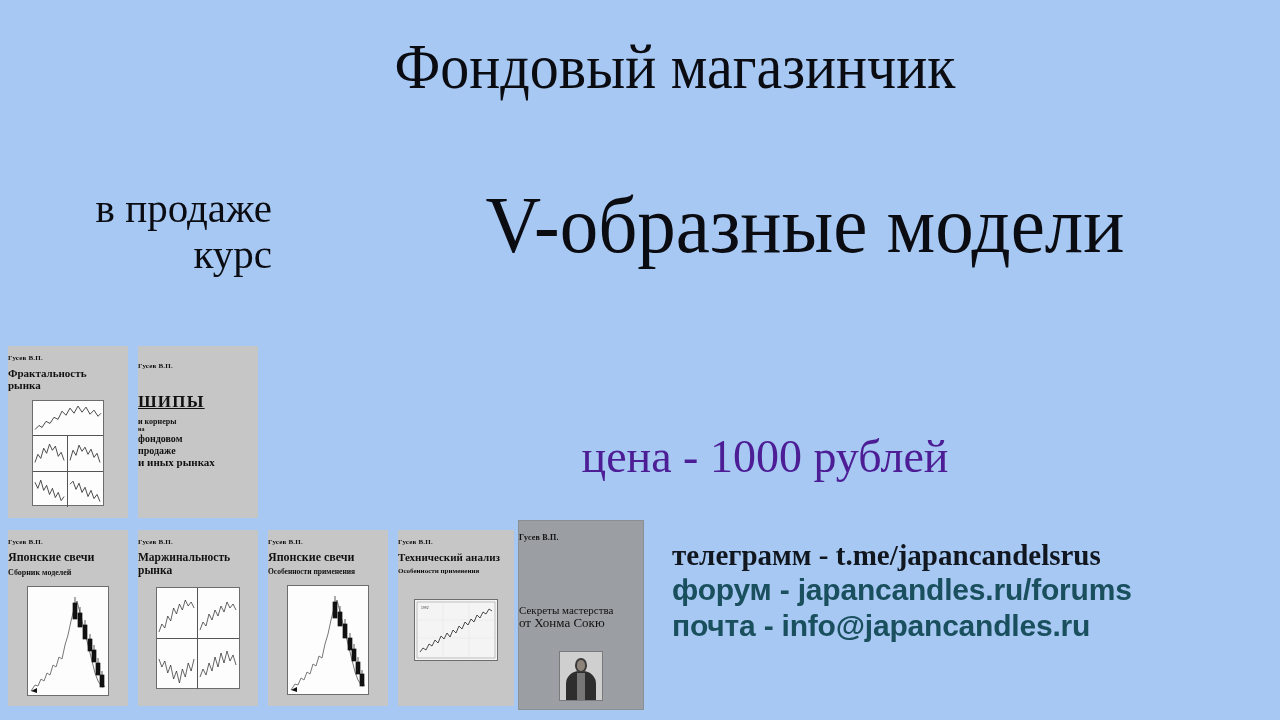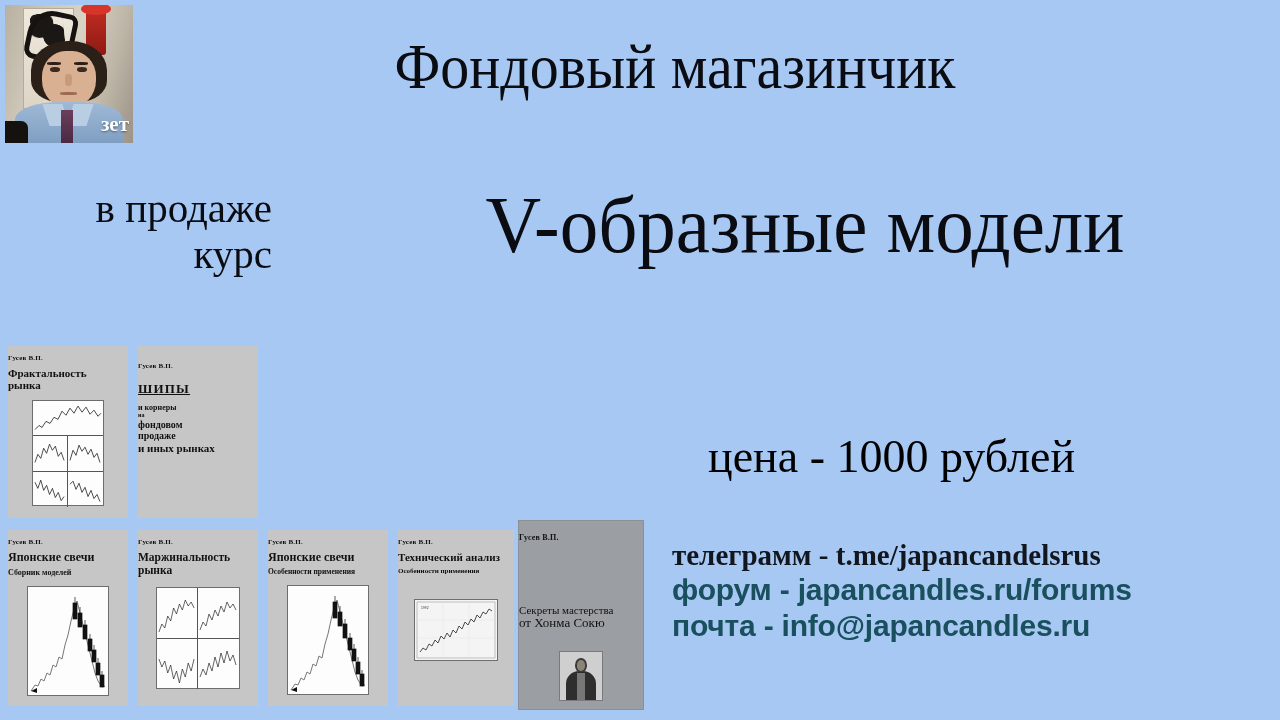--- a/index.html
+++ b/index.html
@@ -61,22 +61,22 @@
     position:absolute;left:255px;top:36px;width:840px;text-align:center;
     font-size:63px;line-height:1;color:#0b0b12;white-space:nowrap;
     transform:scaleX(.92);transform-origin:50% 50%;
   }
   .course-title{
     position:absolute;left:370px;top:185px;width:870px;text-align:center;
     font-size:81px;line-height:1;color:#0b0b12;white-space:nowrap;
     transform:scaleX(.95);transform-origin:50% 50%;
   }
   .price{
-    position:absolute;left:455px;top:434px;width:620px;text-align:right;
-    font-size:46px;line-height:1;color:#000000;white-space:nowrap;
+    position:absolute;left:455px;top:434px;width:620px;text-align:center;
+    font-size:46px;line-height:1;color:#4c1d95;white-space:nowrap;
   }
 
   
   .promo{
     position:absolute;left:0px;top:186px;width:278px;text-align:right;
     color:#0b0b12;font-size:41px;line-height:1.12;
   }
   .promo div{white-space:nowrap;padding-right:6px;}
 
   
@@ -103,41 +103,20 @@
   .p-face{position:absolute;left:40%;top:18%;width:20%;height:22%;background:#8d8378;border-radius:46%;}
   .p-body{position:absolute;left:14%;top:40%;width:72%;height:60%;background:#2e2e2e;border-radius:44% 44% 0 0;}
   .p-robe{position:absolute;left:40%;top:44%;width:20%;height:56%;background:#777;}
   svg{display:block;}
 </style>
 </head>
 <body>
 
 <div class="stage">
 
-  <div class="avatar">
-    <div class="av-wall"></div>
-    <div class="av-scroll"></div>
-    <div class="av-kanji"></div>
-    <div class="av-kanji2"></div>
-    <div class="av-red"></div>
-    <div class="av-hair"></div>
-    <div class="av-face"></div>
-    <div class="av-brL"></div>
-    <div class="av-brR"></div>
-    <div class="av-eyeL"></div>
-    <div class="av-eyeR"></div>
-    <div class="av-nose"></div>
-    <div class="av-mouth"></div>
-    <div class="av-shirt"></div>
-    <div class="av-collarL"></div>
-    <div class="av-collarR"></div>
-    <div class="av-tie"></div>
-    <div class="av-dark"></div>
-    <div class="av-tag">зет</div>
-  </div>
 
   <div class="site-title">Фондовый магазинчик</div>
   <div class="course-title">V-образные модели</div>
   <div class="price">цена - 1000 рублей</div>
 
   <div class="promo">
     <div>в продаже</div>
     <div>курс</div>
   </div>
 
@@ -179,21 +158,21 @@
           <svg viewBox="0 0 35 34" width="100%" height="100%" preserveAspectRatio="none">
             <polyline points="2,12 5,9 8,17 11,11 14,20 17,15 20,24 23,18 26,26 29,22 32,29" fill="none" stroke="#222" stroke-width="0.8"></polyline>
           </svg>
         </div>
       </div>
     </div>
   </div>
 
   <div class="book" style="left:138px;top:346px;width:120px;height:172px;">
     <div class="b-author" style="margin-top:16px;">Гусев В.П.</div>
-    <div class="b-title" style="font-size:13px;margin-top:12px;letter-spacing:1.2px;text-decoration:underline;">ШИПЫ</div>
+    <div class="b-title" style="font-size:17px;margin-top:22px;letter-spacing:1.2px;text-decoration:underline;">ШИПЫ</div>
     <div style="margin-top:6px;">
       <div class="b-sub" style="font-size:8px;">и корнеры</div>
       <div class="b-sub" style="font-size:6px;">на</div>
       <div class="b-sub" style="font-size:10px;">фондовом</div>
       <div class="b-sub" style="font-size:10px;">продаже</div>
       <div class="b-sub" style="font-size:11px;">и иных рынках</div>
     </div>
   </div>
 
   <div class="book" style="left:8px;top:530px;width:120px;height:176px;">

